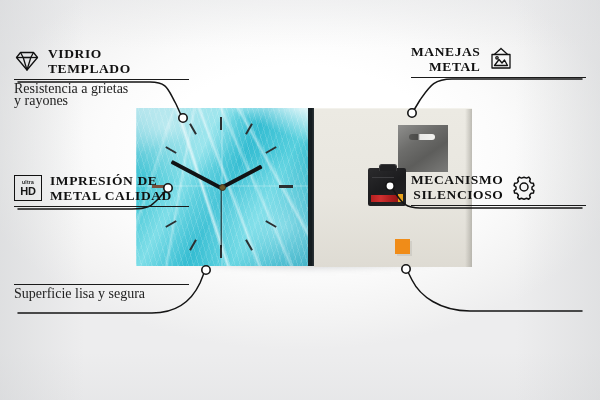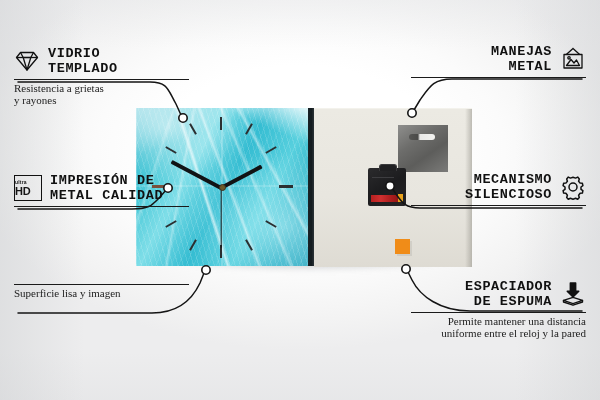--- a/index.html
+++ b/index.html
@@ -209,39 +209,39 @@
   .callout {
     position: absolute;
     color: #161616;
   }
   .callout .head {
     display: flex;
     align-items: center;
     gap: 8px;
   }
   .callout.left .head { justify-content: flex-start; }
-  .callout.right .head { justify-content: flex-end; }
+  .callout.right .head { }
   .title {
-    font-family: Liberation Mono, monospace;
+    font-family: Liberation Serif, serif;
     font-weight: 700;
     font-size: 13.5px;
     line-height: 15px;
     letter-spacing: 0.6px;
     color: #111111;
     white-space: pre-line;
   }
   .callout.right .title { text-align: right; }
   .rule {
     height: 1px;
     background: #1a1a1a;
     margin-top: 3px;
   }
   .desc {
     font-family: "Liberation Serif", serif;
-    font-size: 11px;
+    font-size: 14px;
     line-height: 11.5px;
     color: #222222;
     margin-top: 3px;
     white-space: pre-line;
   }
   .callout.right .desc { text-align: right; }
 
   .icon {
     width: 26px;
     height: 26px;
@@ -250,20 +250,21 @@
   }
   .icon svg { display: block; }
 
   .hd-badge {
     width: 26px;
     height: 24px;
     flex: 0 0 26px;
     border: 1.4px solid #111;
     display: flex;
     flex-direction: column;
+    align-items: center;
     justify-content: center;
     line-height: 1;
   }
   .hd-ultra {
     font-family: "Liberation Sans", sans-serif;
     font-size: 5px;
     font-weight: 700;
     letter-spacing: 0.2px;
   }
   .hd-big {
@@ -393,21 +394,21 @@
         <span class="hd-big">HD</span>
       </span>
       <span class="title">IMPRESIÓN DE
 METAL CALIDAD</span>
     </div>
     <div class="rule"></div>
   </div>
 
   <div class="callout left" id="c-edges">
     <div class="rule"></div>
-    <div class="desc">Superficie lisa y imagen</div>
+    <div class="desc">Superficie lisa y segura</div>
   </div>
 
   <div class="callout right" id="c-hooks">
     <div class="head">
       <span class="title">MANEJAS
 METAL</span>
       <span class="icon">
         <svg viewBox="0 0 26 26" width="26" height="26">
           <g fill="none" stroke="#111" stroke-width="1.3" stroke-linejoin="round" stroke-linecap="round">
             <rect x="4" y="8.5" width="18" height="13.5"></rect>
@@ -430,32 +431,14 @@
           <g fill="none" stroke="#111" stroke-width="1.5" stroke-linejoin="round">
             <path d="M13,3.2 l2.6,0.9 l2.1,-1.0 l1.6,1.9 l-0.7,2.2 l1.5,1.9 l2.3,0.2 l0.5,2.4 l-1.9,1.3 l0,2.4 l1.9,1.3 l-0.5,2.4 l-2.3,0.2 l-1.5,1.9 l0.7,2.2 l-1.6,1.9 l-2.1,-1.0 l-2.6,0.9 l-2.6,-0.9 l-2.1,1.0 l-1.6,-1.9 l0.7,-2.2 l-1.5,-1.9 l-2.3,-0.2 l-0.5,-2.4 l1.9,-1.3 l0,-2.4 l-1.9,-1.3 l0.5,-2.4 l2.3,-0.2 l1.5,-1.9 l-0.7,-2.2 l1.6,-1.9 l2.1,1.0 Z"></path>
             <circle cx="13" cy="13" r="4"></circle>
           </g>
         </svg>
       </span>
     </div>
     <div class="rule"></div>
   </div>
 
-  <div class="callout right" id="c-foam">
-    <div class="head">
-      <span class="title">ESPACIADOR
-DE ESPUMA</span>
-      <span class="icon">
-        <svg viewBox="0 0 26 26" width="26" height="26">
-          <g fill="none" stroke="#111" stroke-width="1.4" stroke-linejoin="round" stroke-linecap="round">
-            <path d="M10.3,2 h5.4 v8.2 h3.1 L13,16 L7.2,10.2 h3.1 Z" fill="#111"></path>
-            <path d="M13,16.3 L22.5,19.4 L13,22.6 L3.5,19.4 Z"></path>
-            <path d="M3.5,19.4 v1.6 L13,24.2 L22.5,21 v-1.6"></path>
-          </g>
-        </svg>
-      </span>
-    </div>
-    <div class="rule"></div>
-    <div class="desc">Permite mantener una distancia
-uniforme entre el reloj y la pared</div>
-  </div>
 
 </div>
 
 </body></html>

